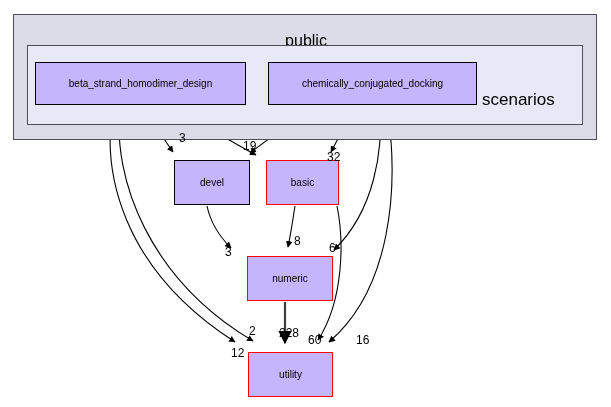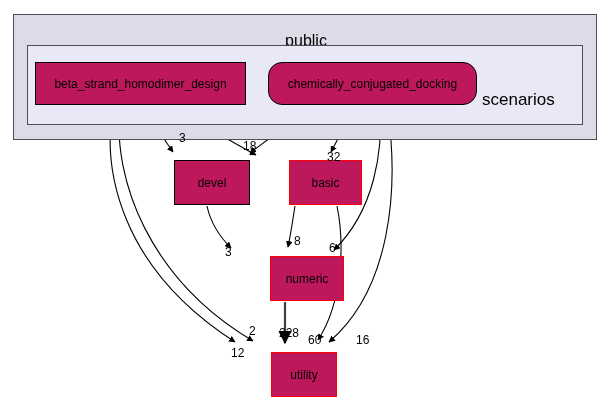--- a/index.html
+++ b/index.html
@@ -7,25 +7,25 @@
        font-family:"Liberation Sans", sans-serif;color:#000;}
   #graph{position:absolute;left:0;top:0;width:611px;height:407px;}
   .cluster-outer{position:absolute;left:13px;top:14px;width:584px;height:126px;
       background:#dcdce8;border:1px solid #4d4d59;box-sizing:border-box;}
   .cluster-inner{position:absolute;left:27px;top:45px;width:556px;height:80px;
       background:#e8e8f7;border:1px solid #4d4d59;box-sizing:border-box;}
   .cluster-title{position:absolute;top:20px;left:0;width:584px;text-align:center;
       font-size:16px;line-height:12px;}
   .cluster-label{position:absolute;left:482px;top:94px;width:100px;
       font-size:17px;line-height:12px;}
-  .node{position:absolute;box-sizing:border-box;background:#be185d;
+  .node{position:absolute;box-sizing:border-box;background:#c4b5fd;
         display:flex;align-items:center;justify-content:center;
-        font-size:12px;line-height:12px;text-align:center;}
+        font-size:10px;line-height:12px;text-align:center;}
   .node.black{border:1px solid #000000;}
-  .node.red{border:1.5px solid #ff0000;margin-left:23px;}
+  .node.red{border:1.5px solid #ff0000;}
   .elabel{position:absolute;font-size:12px;line-height:12px;white-space:nowrap;}
 </style>
 </head>
 <body>
 
 <svg id="graph" viewBox="0 0 611 407" xmlns="http://www.w3.org/2000/svg">
   <defs>
     <marker id="ah" viewBox="0 0 10 10" refX="9" refY="5" markerWidth="6" markerHeight="6" orient="auto-start-reverse">
       <path d="M 0 0 L 10 5 L 0 10 z" fill="#000000"></path>
     </marker>
@@ -61,38 +61,38 @@
 
 <div class="cluster-outer">
   <div class="cluster-title">public</div>
 </div>
 <div class="cluster-inner"></div>
 <div class="cluster-label">scenarios</div>
 
 <div class="node black" style="left:35px;top:62px;width:211px;height:43px;">
   <span>beta_strand_homodimer_design</span>
 </div>
-<div class="node black" style="left:268px;top:62px;width:209px;height:43px;border-radius:14px;">
+<div class="node black" style="left:268px;top:62px;width:209px;height:43px;">
   <span>chemically_conjugated_docking</span>
 </div>
 <div class="node black" style="left:174px;top:160px;width:76px;height:45px;">
   <span>devel</span>
 </div>
 <div class="node red" style="left:266px;top:160px;width:73px;height:45px;">
   <span>basic</span>
 </div>
-<div class="node red" style="left:247px;top:256px;width:74px;height:45px;">
+<div class="node red" style="left:247px;top:256px;width:86px;height:45px;">
   <span>numeric</span>
 </div>
-<div class="node red" style="left:248px;top:352px;width:66px;height:45px;">
+<div class="node red" style="left:248px;top:352px;width:85px;height:45px;">
   <span>utility</span>
 </div>
 
 <div class="elabel" style="left:179px;top:132px;">3</div>
-<div class="elabel" style="left:243px;top:140px;">18</div>
+<div class="elabel" style="left:243px;top:140px;">19</div>
 <div class="elabel" style="left:327px;top:143px;margin-top:8px;">32</div>
 <div class="elabel" style="left:225px;top:246px;">3</div>
 <div class="elabel" style="left:294px;top:235px;">8</div>
 <div class="elabel" style="left:329px;top:242px;">6</div>
 <div class="elabel" style="left:231px;top:347px;">12</div>
 <div class="elabel" style="left:249px;top:325px;">2</div>
 <div class="elabel" style="left:279px;top:327px;">228</div>
 <div class="elabel" style="left:308px;top:334px;">60</div>
 <div class="elabel" style="left:318px;top:334px;padding-left:38px;">16</div>
 

